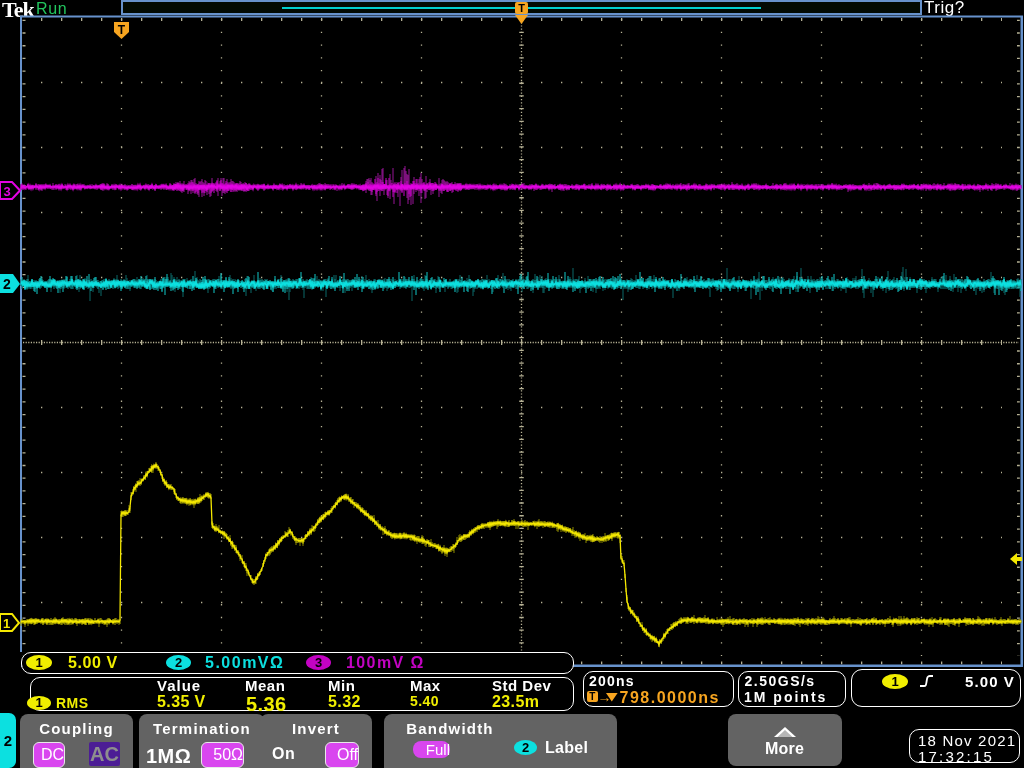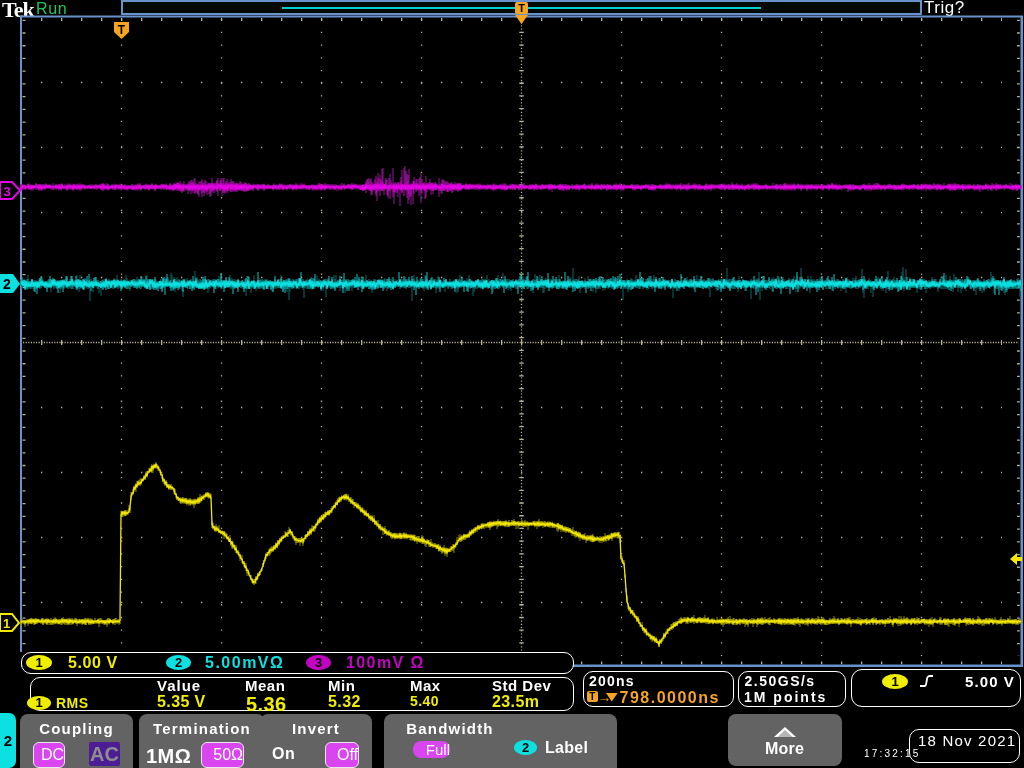--- a/index.html
+++ b/index.html
@@ -155,13 +155,13 @@
 <div class="badge" style="left:514px;top:740px;width:23px;height:15px;background:#0ce0e0;font-size:13px;line-height:15px">2</div>
 <div class="abs bold w" style="left:545px;top:739px;font-size:16px;letter-spacing:0.3px">Label</div>
 <div class="abs" style="left:728px;top:714px;width:114px;height:52px;background:#636363;border-radius:8px"></div>
 <svg class="abs" style="left:774px;top:727px" width="22" height="11">
     <polygon points="11,0 22,10 0,10" fill="#fff"></polygon>
     <polygon points="11,3 18.5,10 3.5,10" fill="#b5b5b5"></polygon>
   </svg>
 <div class="abs bold w" style="left:765px;top:739.5px;font-size:16px;letter-spacing:0.2px">More</div>
 <div class="abs" style="left:909px;top:728.5px;width:109px;height:32px;background:#000;border:1.5px solid #fff;border-radius:10px"></div>
 <div class="abs w" style="left:918px;top:731.5px;font-size:15px;letter-spacing:1.2px">18 Nov 2021</div>
-<div class="abs w" style="left:864px;top:747.5px;font-size:10px;letter-spacing:2.2px">17:32:15</div>
+<div class="abs w" style="left:918px;top:747.5px;font-size:15px;letter-spacing:2.2px">17:32:15</div>
 
 </body></html>

